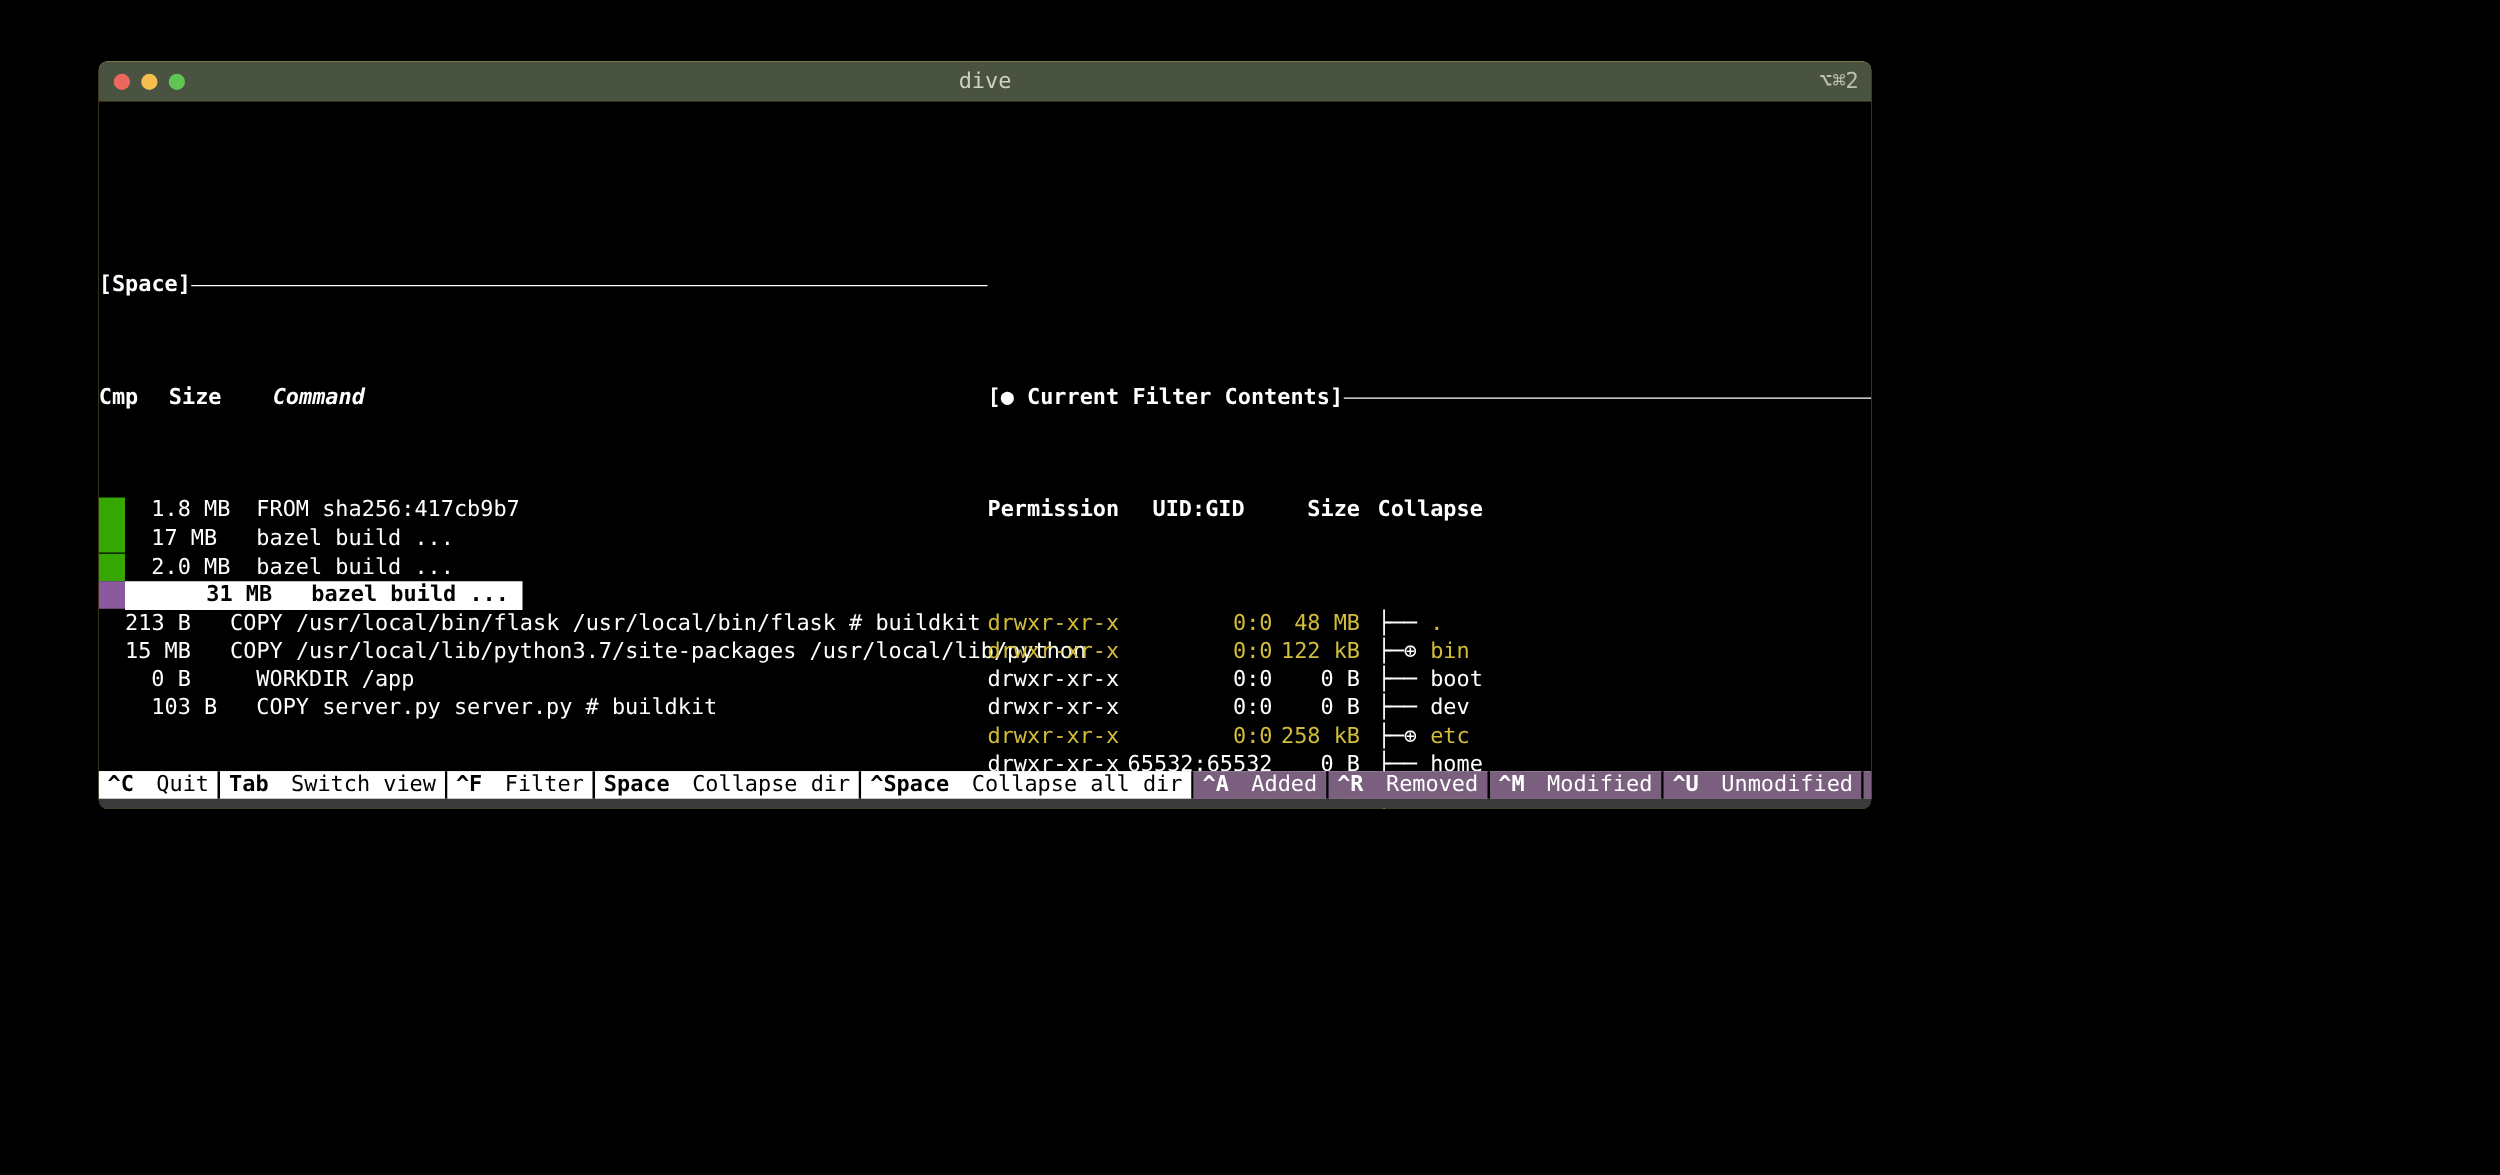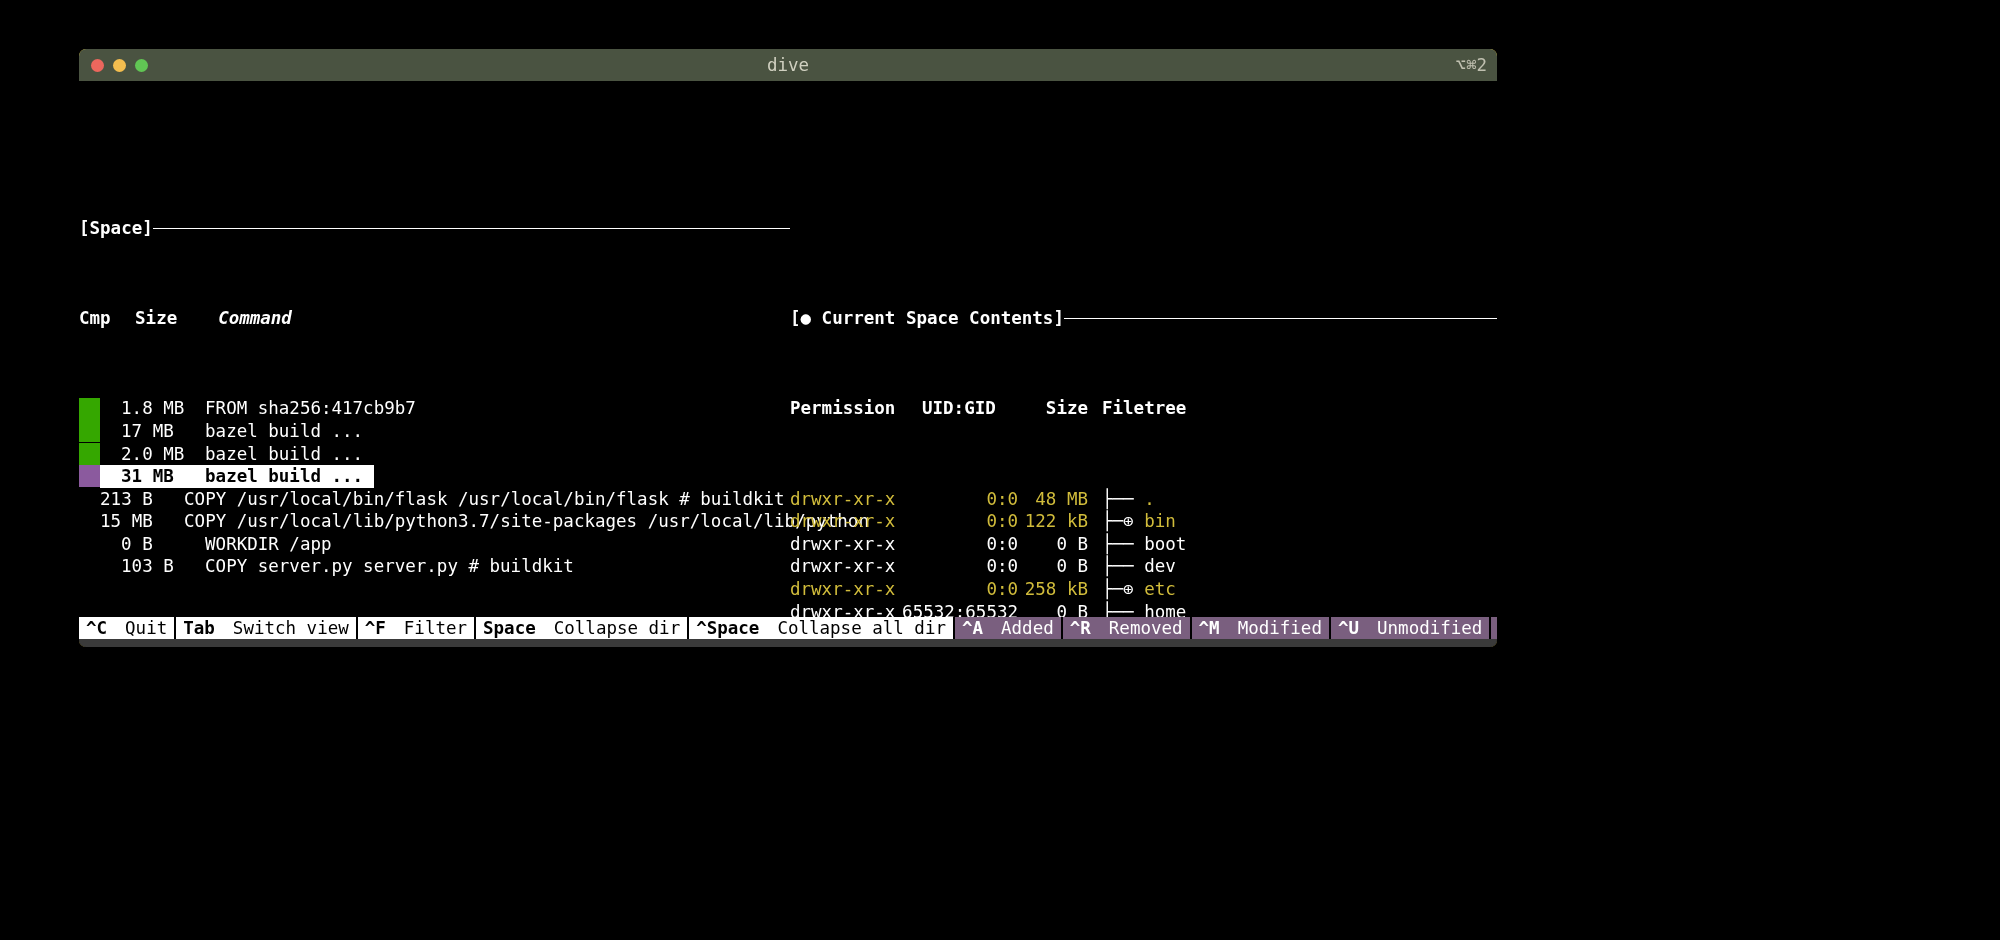--- a/index.html
+++ b/index.html
@@ -52,21 +52,21 @@
     height: 1px;
     background: #fff;
     margin-top: 1px;
   }
   .bold { font-weight: bold; }
   .yellow { color: #d1bc3b; }
   .green { color: #7fbf3f; }
   .cmp-green { display:inline-block; width:21px; height:22px; background:#35a700; }
   .cmp-purple { display:inline-block; width:21px; height:22px; background:#8b5a9e; }
   .cmp-blank { display:inline-block; width:21px; height:22px; }
-  .selected-white { background:#fff; color:#000; font-weight:bold; }
+  .selected-white { background:#fff; color:#000; font-weight:bold;padding-left:44px; }
   .layer-size { display:inline-block; width:72px; }
   .layer-cmd { margin-left:12px; }
 
   .ft-perm { display:inline-block; width:108px; }
   .ft-uid  { display:inline-block; width:120px; text-align:right; }
   .ft-size { display:inline-block; width:70px; text-align:right; }
   .ft-tree { display:inline-block; margin-left:14px; }
 
   .tree-glyph { color:#fff; }
 
@@ -155,28 +155,28 @@
       
       
       
 
     </div>
 
     
     <div class="right-pane">
 
       <div class="row">
-        <span class="bold">[</span><span class="bold">● Current Space Contents</span><span class="bold">]</span><span class="rule"></span>
+        <span class="bold">[</span><span class="bold">● Current Filter Contents</span><span class="bold">]</span><span class="rule"></span>
       </div>
 
       <div class="row bold">
         <span class="rh-perm">Permission</span>
         <span class="rh-uid">UID:GID</span>
         <span class="rh-size">Size</span>
-        <span class="rh-tree">Filetree</span>
+        <span class="rh-tree">Collapse</span>
       </div>
 
       <div id="filetree-list"><div class="row"><span class="ft-perm yellow">drwxr-xr-x</span><span class="ft-uid yellow">0:0</span><span class="ft-size yellow">48 MB</span><span class="ft-tree"><span class="tree-glyph">├── </span><span class="yellow">.</span></span></div><div class="row"><span class="ft-perm yellow">drwxr-xr-x</span><span class="ft-uid yellow">0:0</span><span class="ft-size yellow">122 kB</span><span class="ft-tree"><span class="tree-glyph">├─⊕ </span><span class="yellow">bin</span></span></div><div class="row"><span class="ft-perm ">drwxr-xr-x</span><span class="ft-uid ">0:0</span><span class="ft-size ">0 B</span><span class="ft-tree"><span class="tree-glyph">├── </span><span class="">boot</span></span></div><div class="row"><span class="ft-perm ">drwxr-xr-x</span><span class="ft-uid ">0:0</span><span class="ft-size ">0 B</span><span class="ft-tree"><span class="tree-glyph">├── </span><span class="">dev</span></span></div><div class="row"><span class="ft-perm yellow">drwxr-xr-x</span><span class="ft-uid yellow">0:0</span><span class="ft-size yellow">258 kB</span><span class="ft-tree"><span class="tree-glyph">├─⊕ </span><span class="yellow">etc</span></span></div><div class="row"><span class="ft-perm ">drwxr-xr-x</span><span class="ft-uid ">65532:65532</span><span class="ft-size ">0 B</span><span class="ft-tree"><span class="tree-glyph">├── </span><span class="">home</span></span></div><div class="row"><span class="ft-perm yellow">drwxr-xr-x</span><span class="ft-uid yellow">0:0</span><span class="ft-size yellow">6.1 MB</span><span class="ft-tree"><span class="tree-glyph">├─⊕ </span><span class="yellow">lib</span></span></div><div class="row"><span class="ft-perm ">drwxr-xr-x</span><span class="ft-uid ">0:0</span><span class="ft-size ">0 B</span><span class="ft-tree"><span class="tree-glyph">├── </span><span class="">lib64</span></span></div></div>
 
     </div>
 
     
     <div class="statusbar">
       <div id="sb-left" style="display:flex"><div class="sb-cell"><span class="k">^C</span><span class="v">Quit</span></div><div class="sb-cell"><span class="k">Tab</span><span class="v">Switch view</span></div><div class="sb-cell"><span class="k">^F</span><span class="v">Filter</span></div><div class="sb-cell"><span class="k">Space</span><span class="v">Collapse dir</span></div><div class="sb-cell"><span class="k">^Space</span><span class="v">Collapse all dir</span></div></div>
       <div id="sb-right" style="display:flex"><div class="sb-cell purp"><span class="k">^A</span><span class="v">Added</span></div><div class="sb-cell purp"><span class="k">^R</span><span class="v">Removed</span></div><div class="sb-cell purp"><span class="k">^M</span><span class="v">Modified</span></div><div class="sb-cell purp"><span class="k">^U</span><span class="v">Unmodified</span></div><div class="sb-cell purp"><span class="k">^B</span><span class="v">Attributes</span></div></div>

